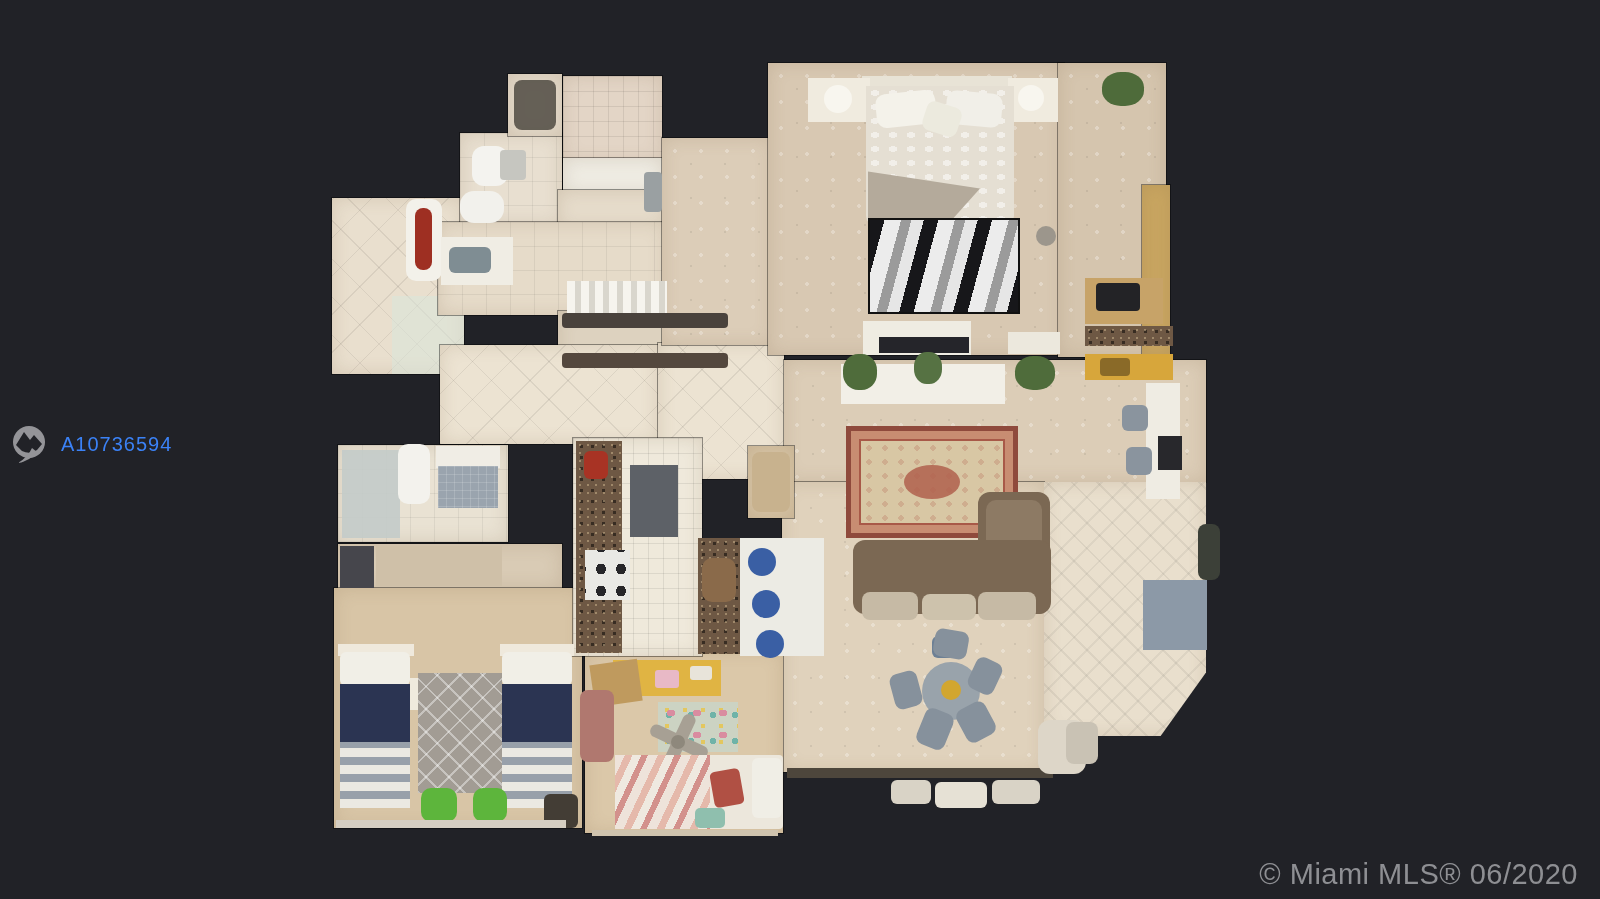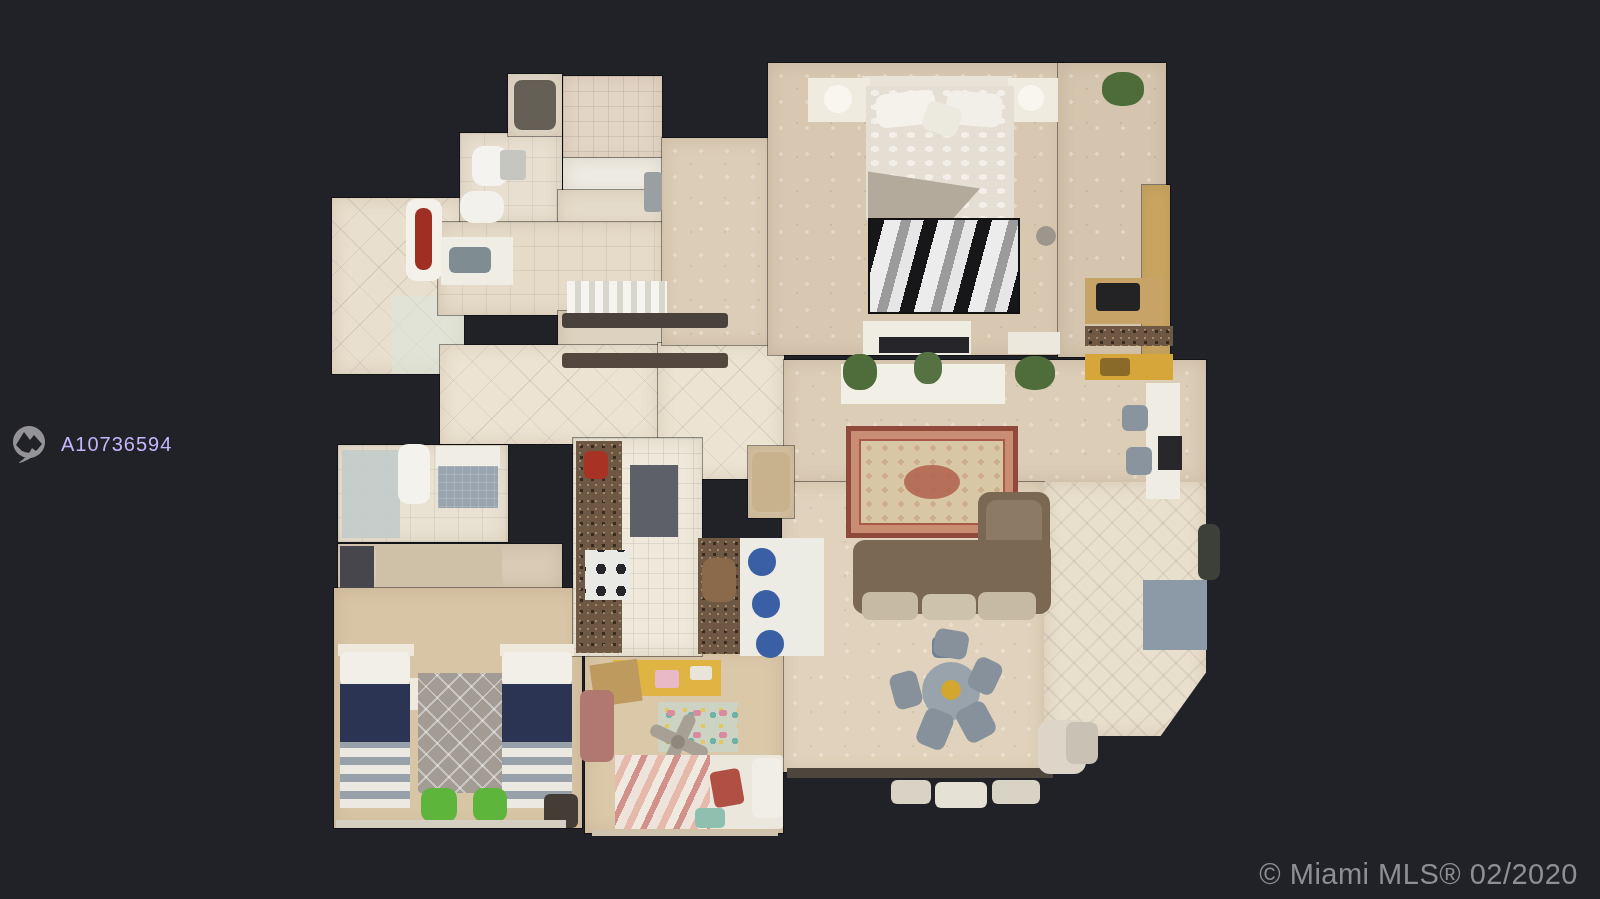--- a/index.html
+++ b/index.html
@@ -193,18 +193,18 @@
     </div>
 
   <div class="watermark">
     <span style="display:inline-block;width:38px;height:40px;">
       <svg width="38" height="40" viewBox="0 0 38 40">
         <circle cx="19" cy="18" r="16" fill="#949498"></circle>
         <path d="M6 21 L14 8 L20 16 L24 11 L32 20 L27 26 Q20 31 12 27 Z" fill="#212227"></path>
         <path d="M22 24 Q18 33 8 39 Q20 37 27 28 Z" fill="#949498"></path>
       </svg>
     </span>
-    <span class="wm-text" style="color: #c4b5fd;">A10736594</span>
+    <span class="wm-text" style="color: #3b82f6;">A10736594</span>
   </div>
 
-  <div class="footer-credit" style="color: rgb(142, 143, 147);">© Miami MLS® 02/2020</div>
+  <div class="footer-credit" style="color: rgb(142, 143, 147);">© Miami MLS® 06/2020</div>
 
 </div>
 
 </body></html>

